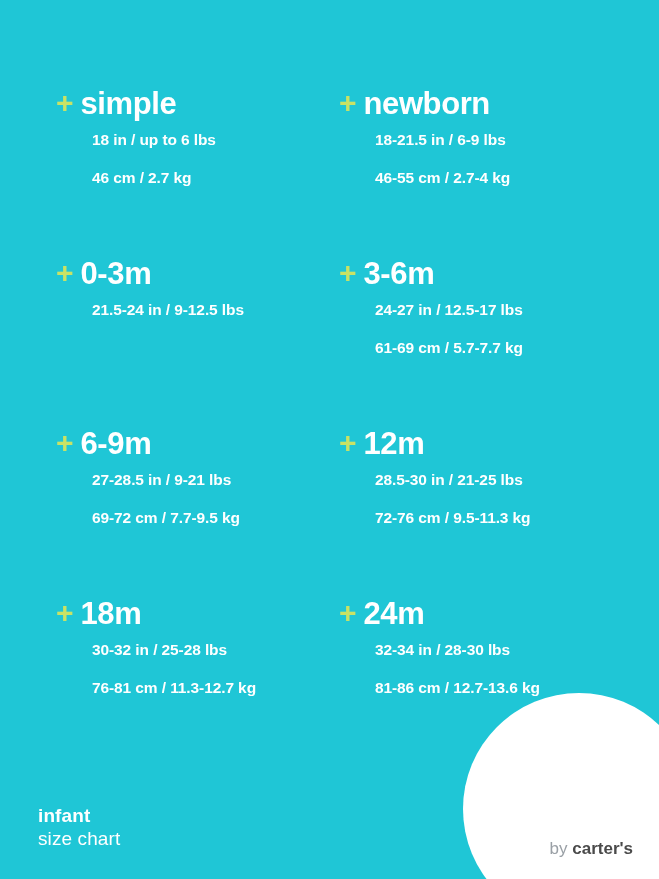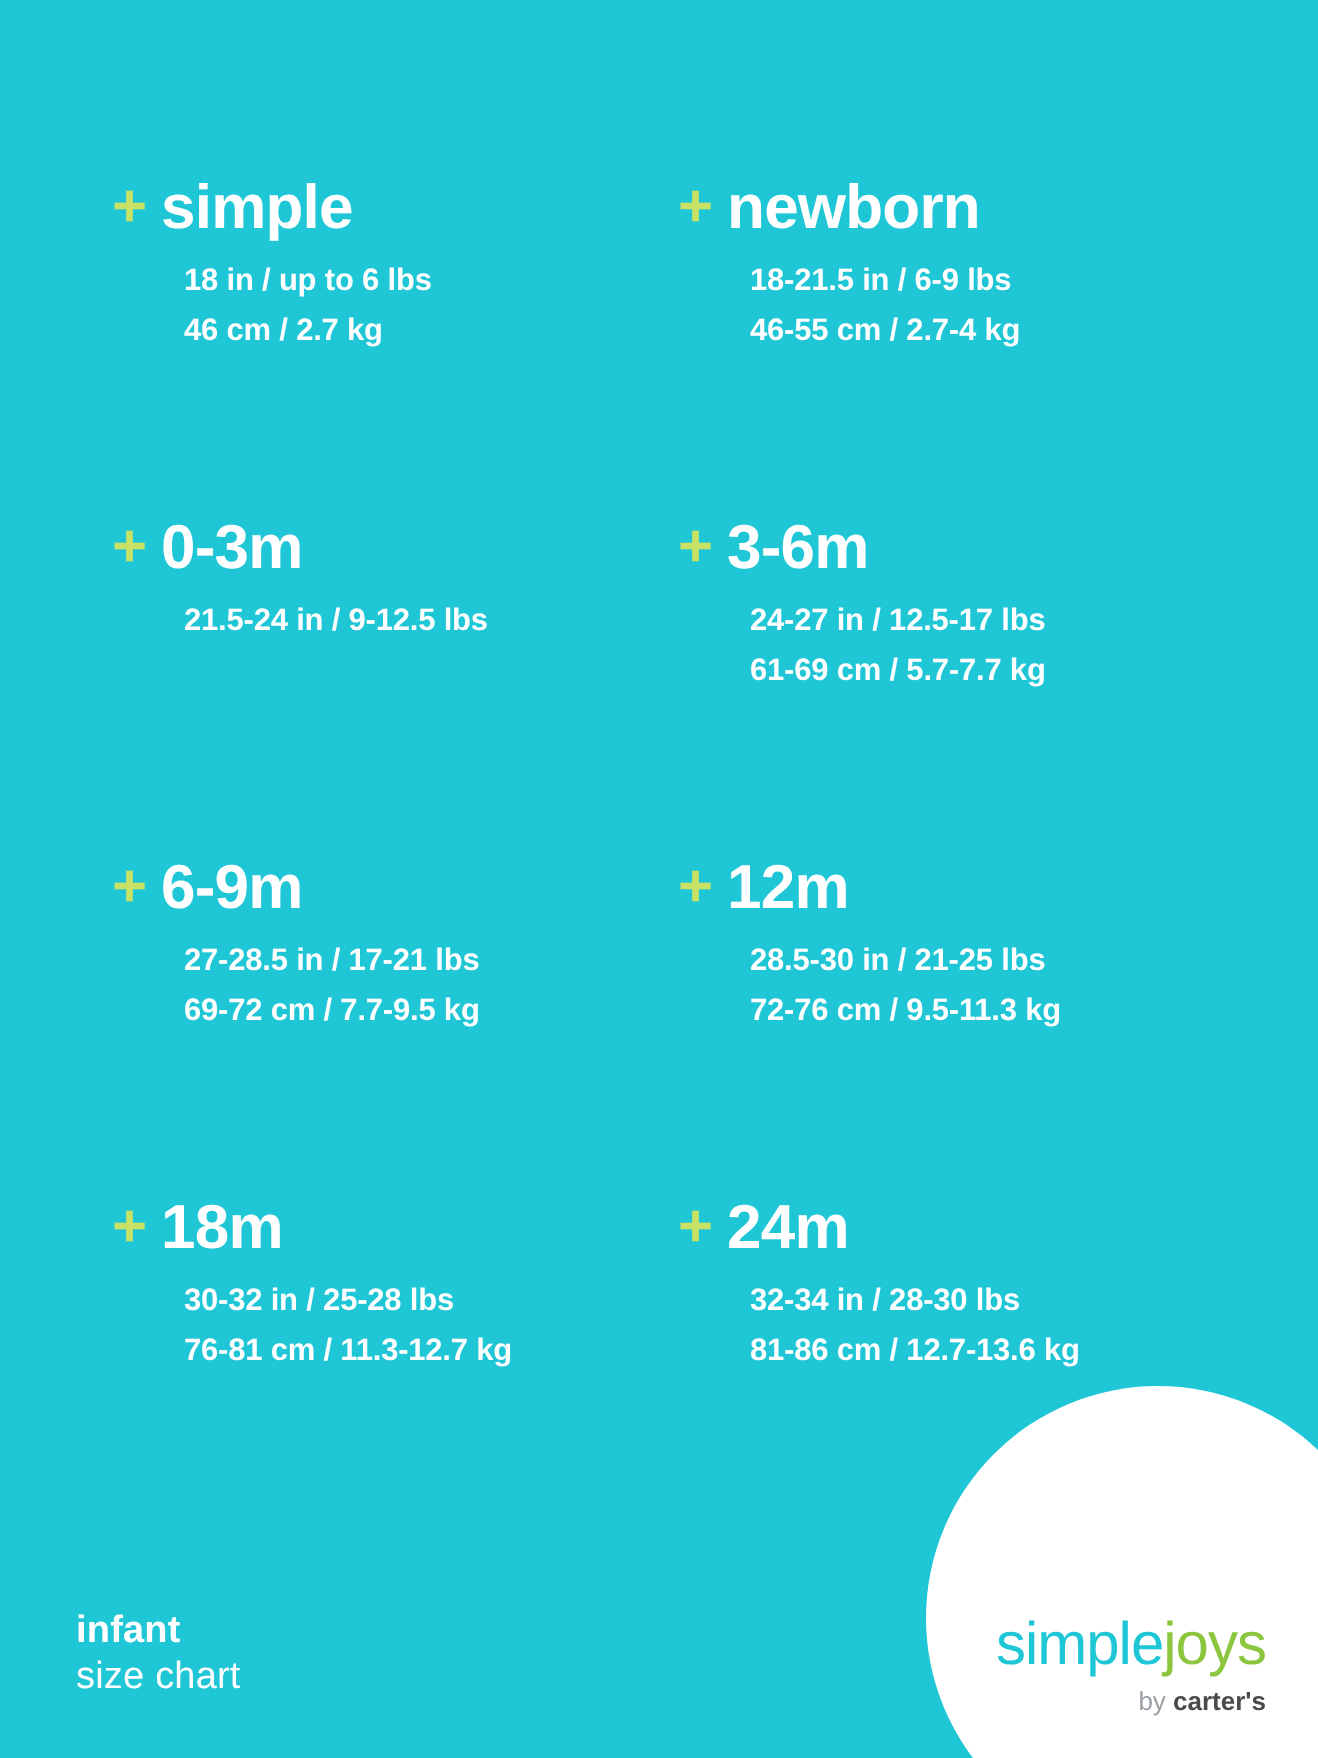--- a/index.html
+++ b/index.html
@@ -69,21 +69,21 @@
     font-weight: bold;
     letter-spacing: -0.1px;
     margin-left: 36px;
   }
 
   .size-line.first {
     margin-top: 12px;
   }
 
   .size-line.second {
-    margin-top: 7px;
+    margin-top: 20px;
   }
 
   
   .footer-caption {
     position: absolute;
     left: 38px;
     bottom: 28px;
     color: #ffffff;
     line-height: 1.25;
     margin-top: 48px;
@@ -124,21 +124,21 @@
   .brand-simple {
     color: #1fc6d6;
     font-weight: normal;
   }
   .brand-joys {
     color: #8cc63f;
     font-weight: normal;
   }
   .brand-sub {
     margin-top: 6px;
-    font-size: 13px;
+    font-size: 17px;
     white-space: nowrap;
   }
   .brand-by {
     color: #9aa0a6;
   }
   .brand-carters {
     color: #4a4a4a;
     font-weight: bold;
   }
 </style>
@@ -182,21 +182,21 @@
       </div>
       <div class="size-line first">24-27 in / 12.5-17 lbs</div>
       <div class="size-line second">61-69 cm / 5.7-7.7 kg</div>
     </div>
 
     <div class="size-cell">
       <div class="size-head">
         <span class="plus-icon">+</span>
         <span class="size-label">6-9m</span>
       </div>
-      <div class="size-line first">27-28.5 in / 17-21 lbs</div>
+      <div class="size-line first">27-28.5 in / 9-21 lbs</div>
       <div class="size-line second">69-72 cm / 7.7-9.5 kg</div>
     </div>
 
     <div class="size-cell">
       <div class="size-head">
         <span class="plus-icon">+</span>
         <span class="size-label">12m</span>
       </div>
       <div class="size-line first">28.5-30 in / 21-25 lbs</div>
       <div class="size-line second">72-76 cm / 9.5-11.3 kg</div>
@@ -223,21 +223,18 @@
   </div>
 
   <div class="footer-caption">
     <div class="line1">infant</div>
     <div class="line2">size chart</div>
   </div>
 
   <div class="brand-circle"></div>
 
   <div class="brand-lockup">
-    <div class="brand-main">
-      <span class="brand-simple">simple</span><span class="brand-joys">joys</span>
-    </div>
     <div class="brand-sub">
       <span class="brand-by">by </span><span class="brand-carters">carter's</span>
     </div>
   </div>
 
 </div>
 
 </body></html>

